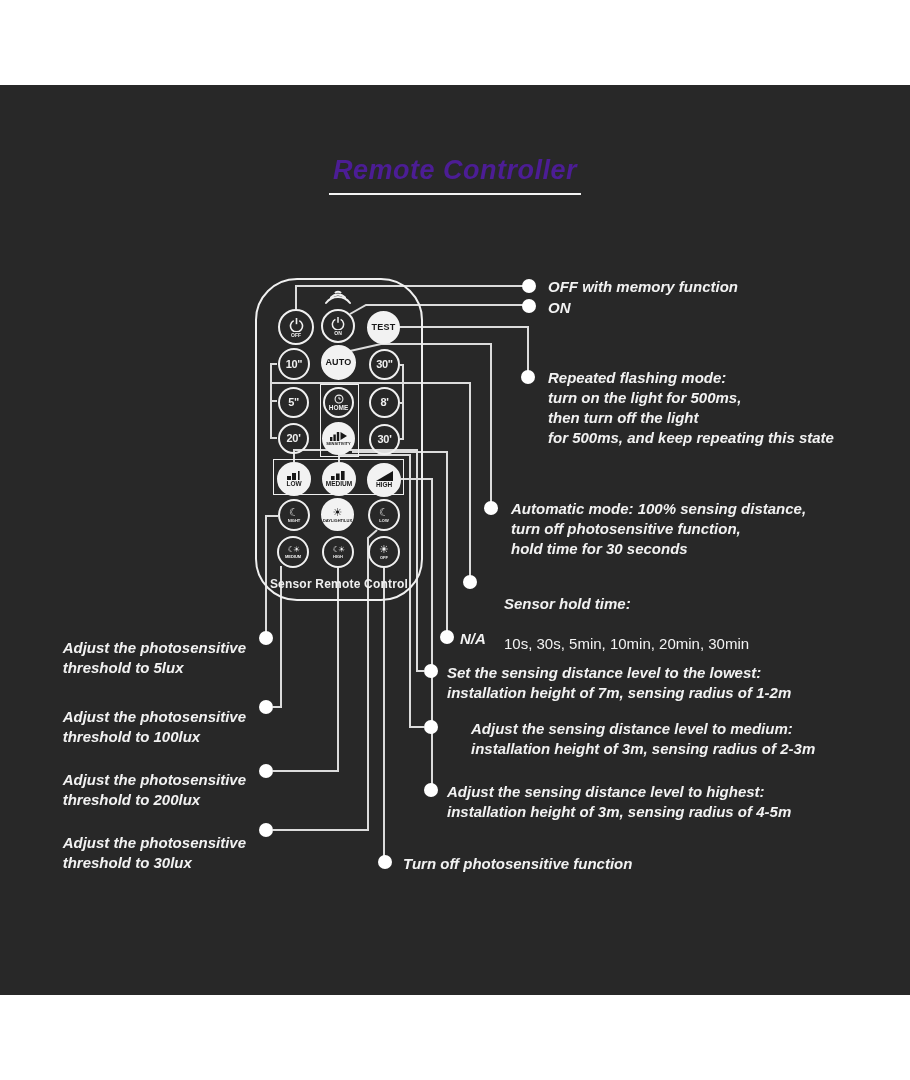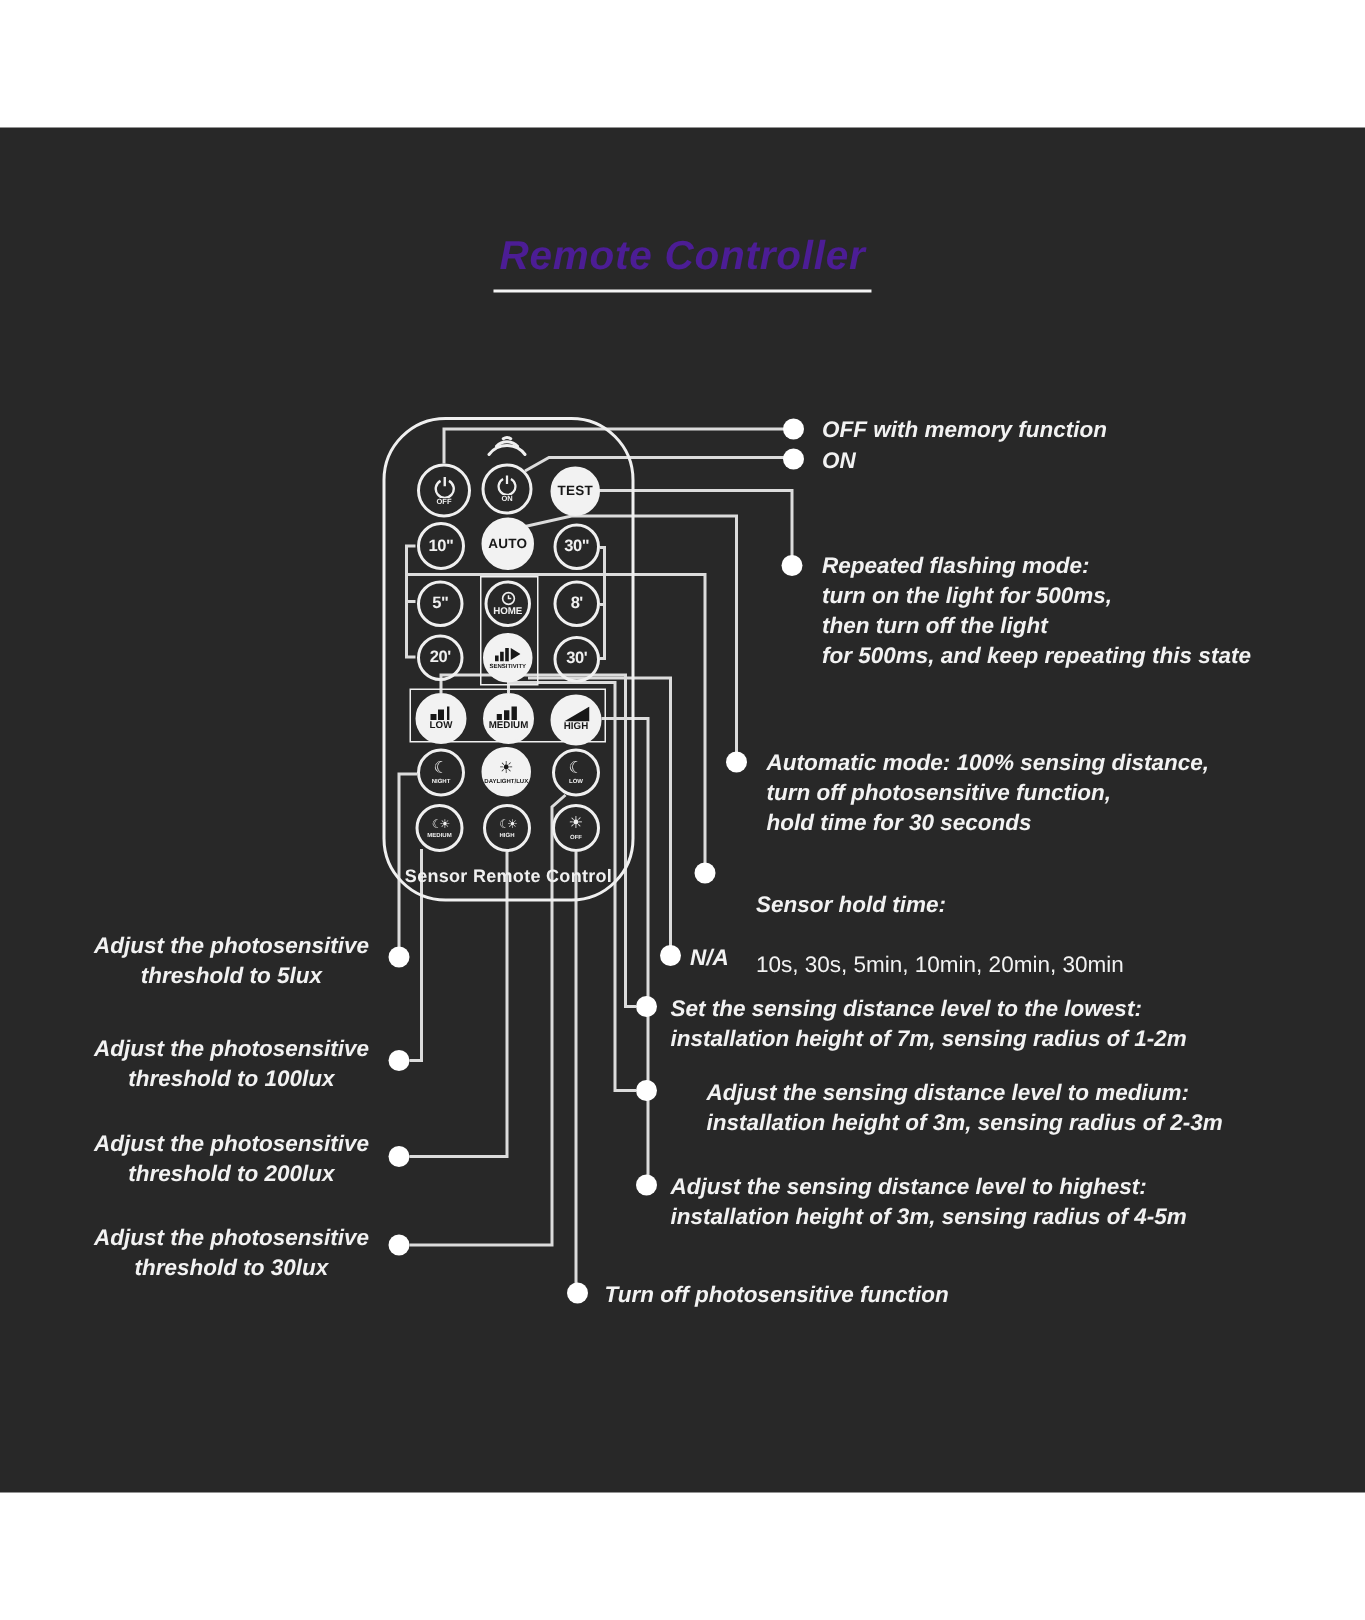--- a/index.html
+++ b/index.html
@@ -24,21 +24,21 @@
   .lab5{font-size:5px;margin-top:1px;}
   .lab4{font-size:4px;margin-top:1px;white-space:nowrap;}
   .glyph{font-size:11px;font-weight:normal;}
   .glyph2{font-size:8px;font-weight:normal;letter-spacing:-2px;}
   .remote-caption{position:absolute;left:255px;top:577px;width:168px;text-align:center;
                   color:#f0f0f0;font-size:12px;font-weight:bold;letter-spacing:.2px;}
   svg.overlay{position:absolute;left:0;top:0;pointer-events:none;}
   .ann{position:absolute;color:#f2f2f2;font-size:15px;font-weight:bold;font-style:italic;
        line-height:20px;white-space:pre-line;}
   .ann .sub{font-weight:normal;font-style:normal;}
-  .ann-left{text-align:center;}
+  .ann-left{text-align:left;margin-top:17px;}
 </style>
 </head>
 <body>
 
 <div class="panel"></div>
 
 <div class="stage">
 
   <div class="title">Remote Controller</div>
 

